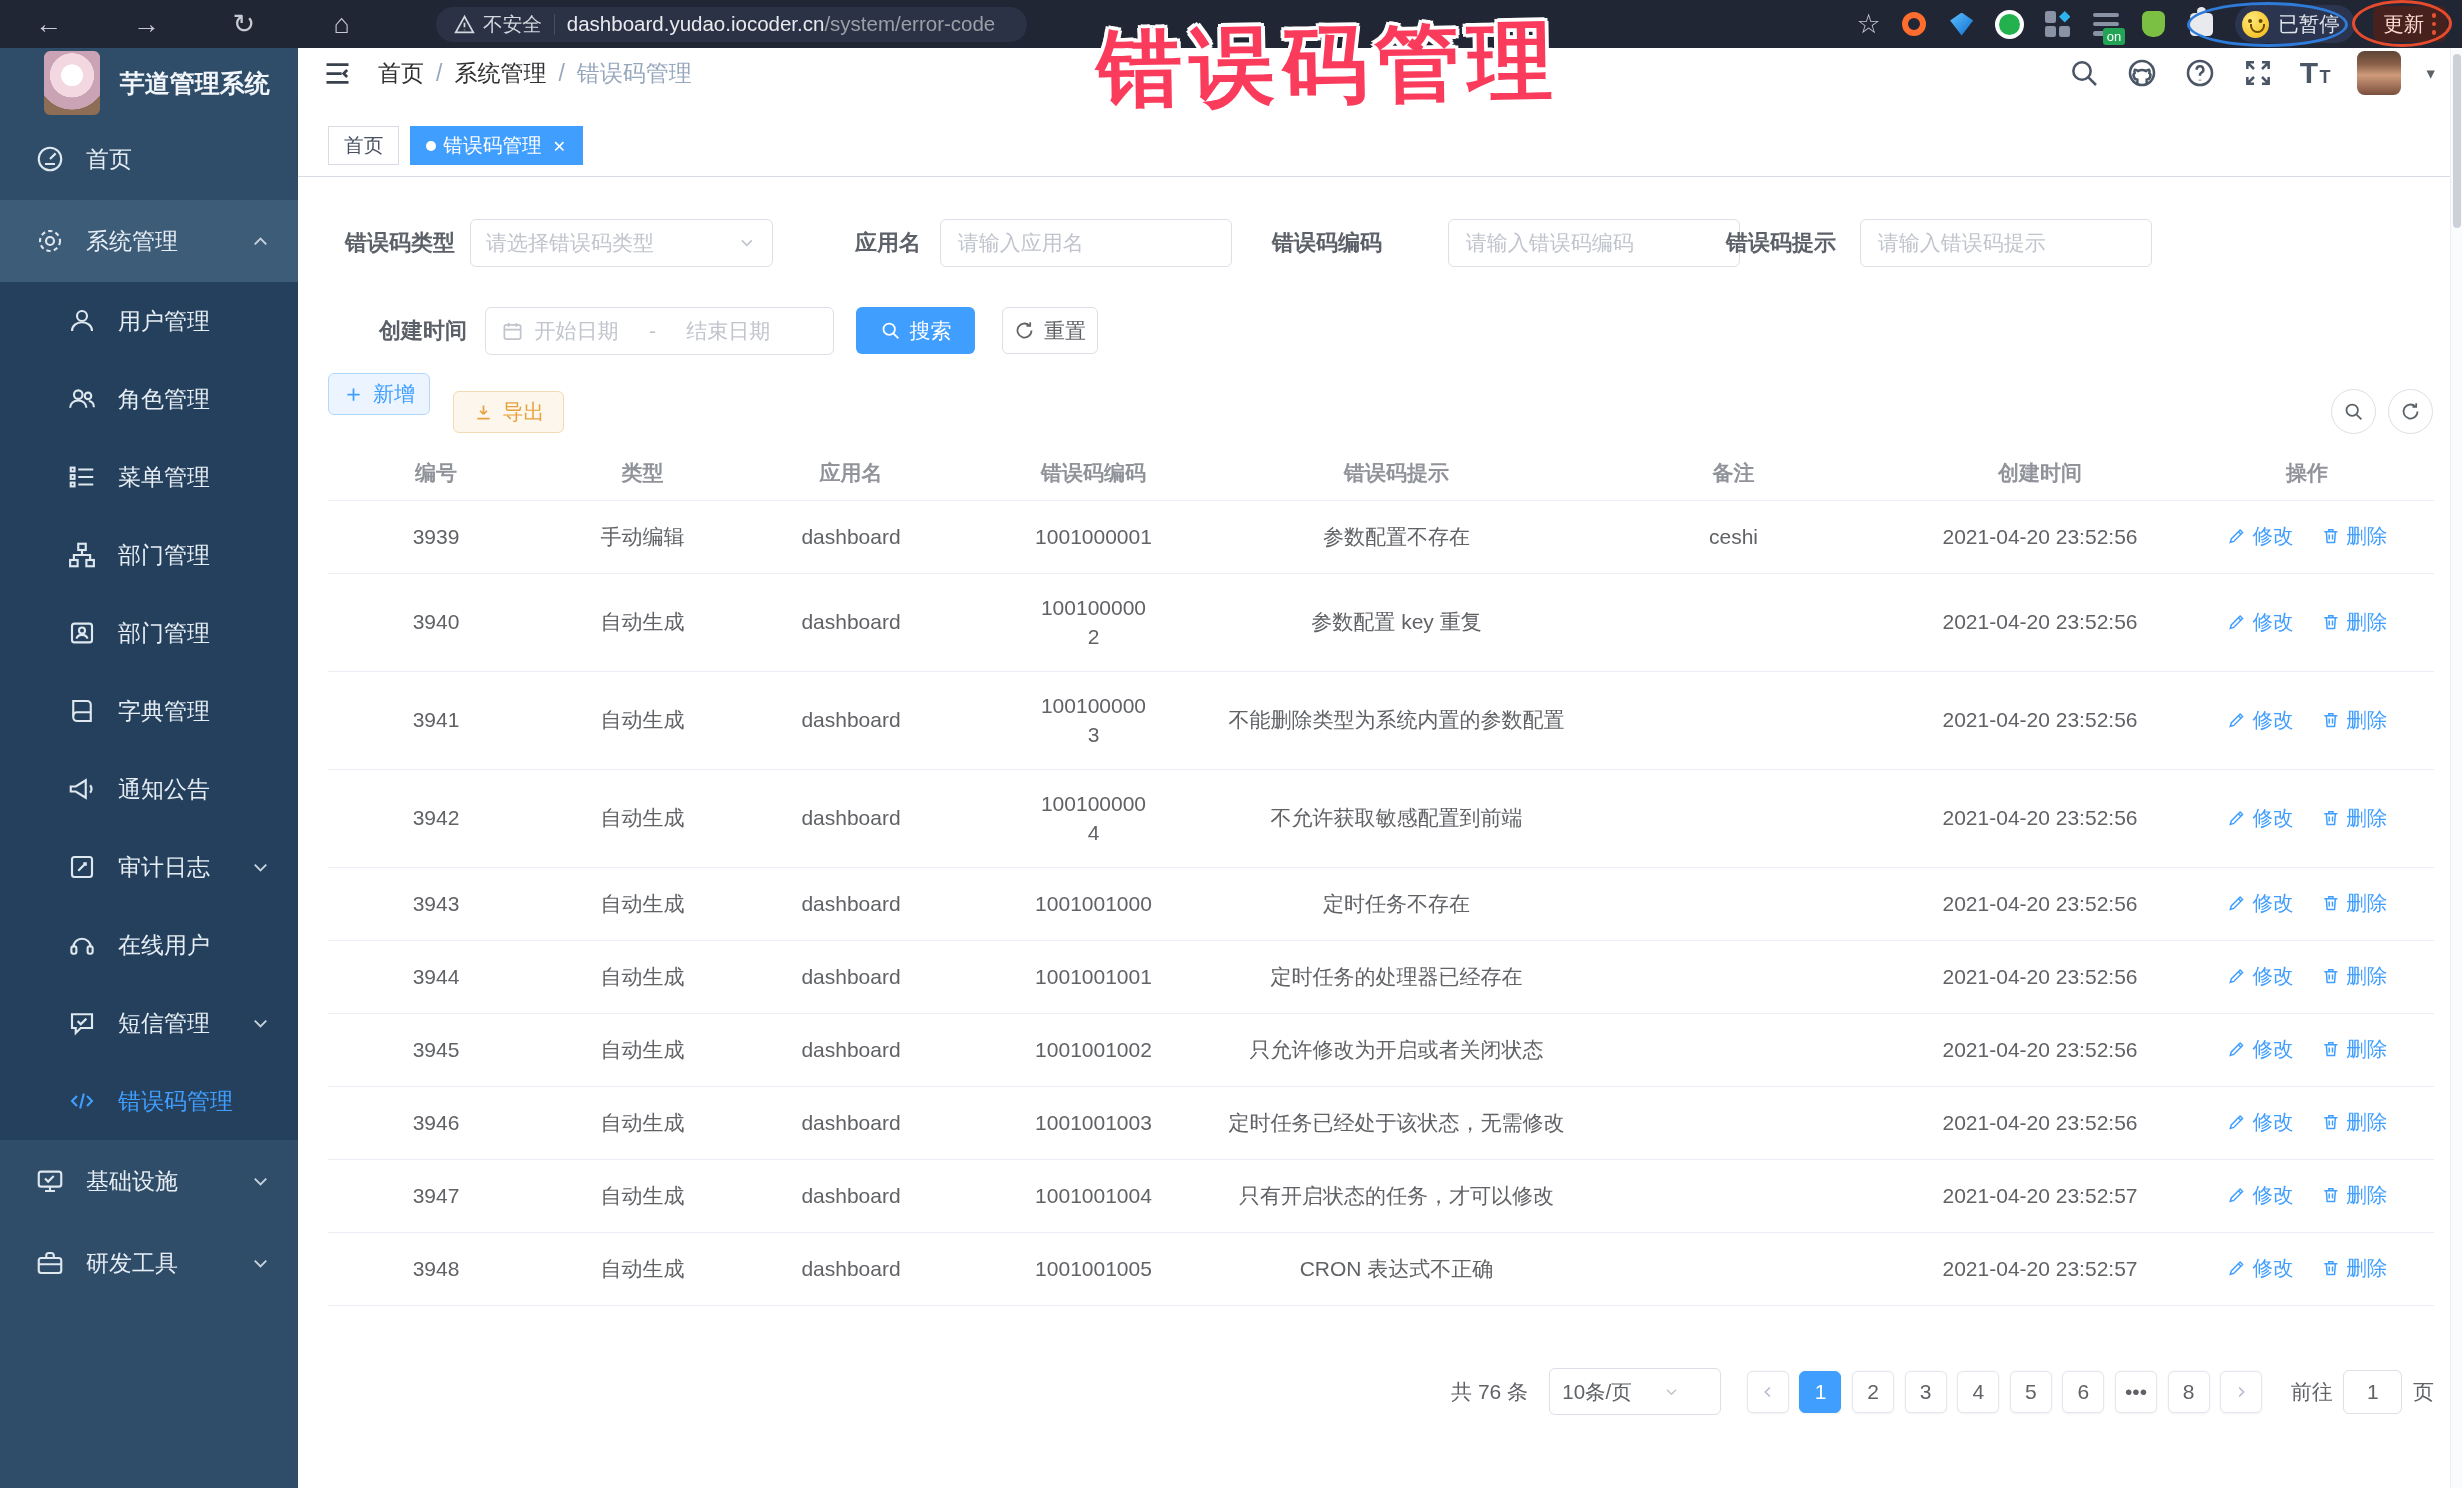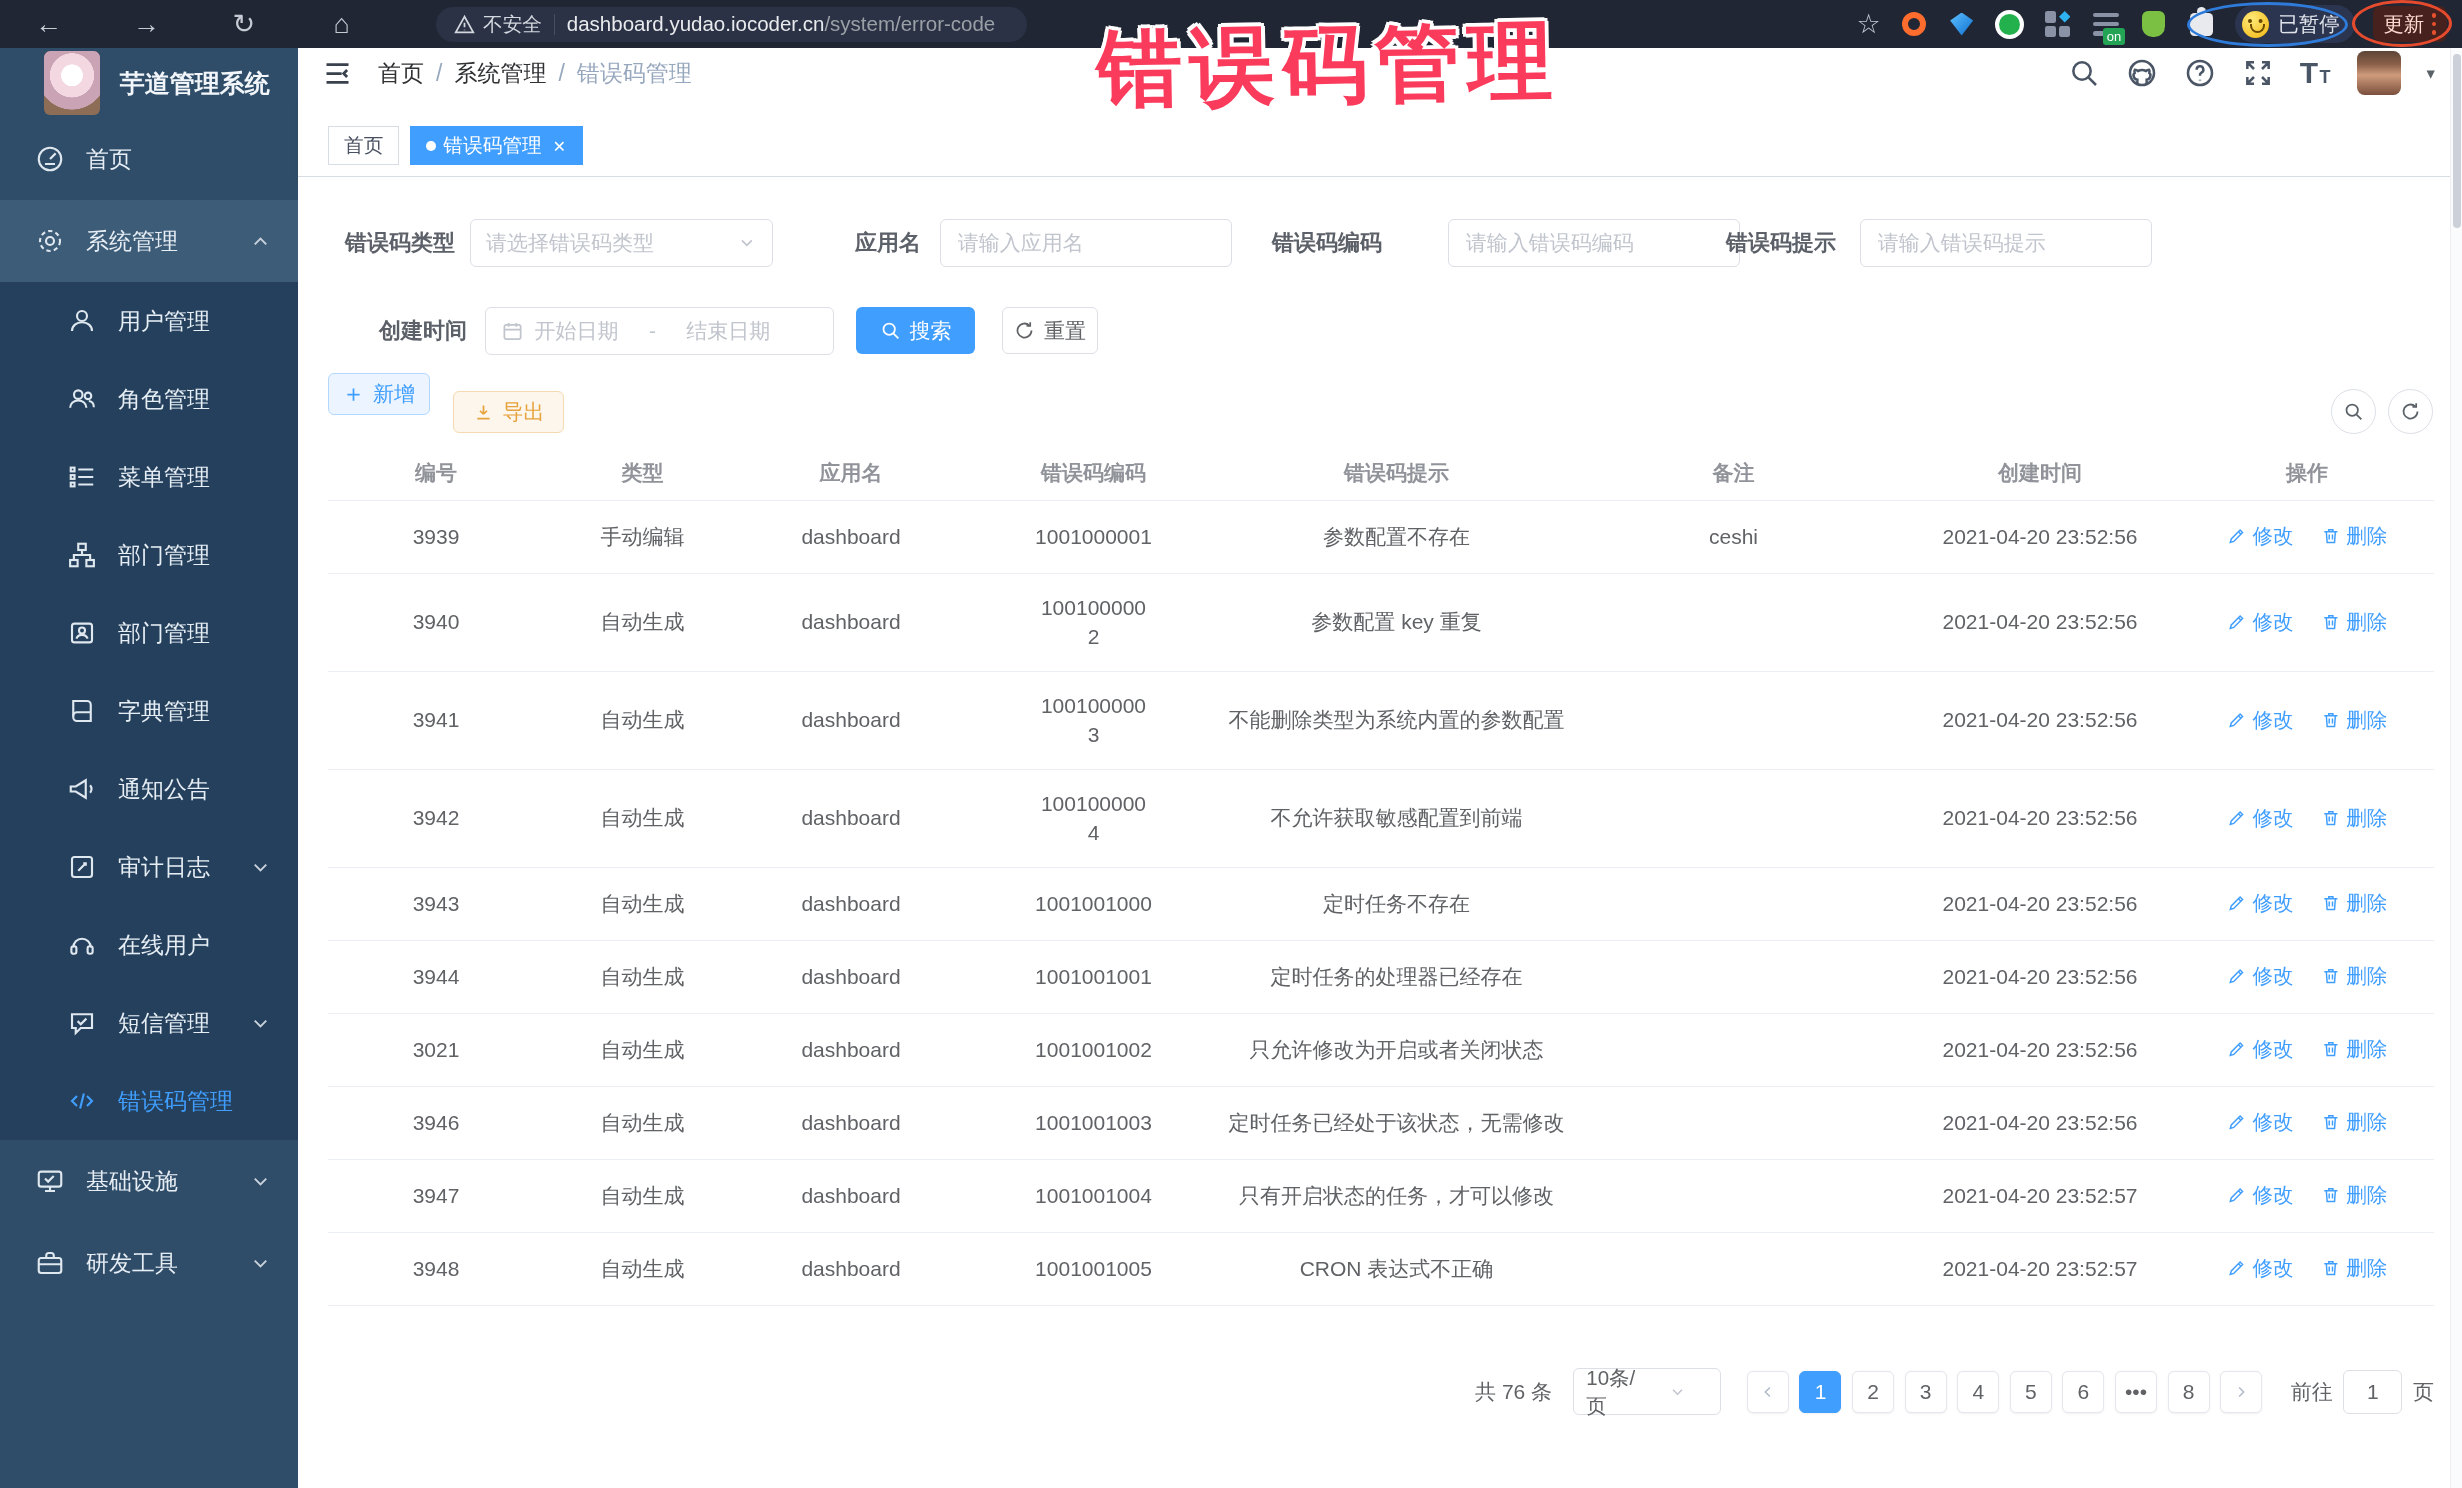--- a/index.html
+++ b/index.html
@@ -124,21 +124,21 @@
   .grid td { height:73px; font-size:21px; color:#606266; border-bottom:0.8px solid #ebeef5; text-align:center; vertical-align:middle; }
   .grid tr.tall td { height:98px; }
   .grid td.code { white-space:pre-line; line-height:29px; }
   .ops { white-space:nowrap; }
   .op { display:inline-flex; align-items:center; gap:6px; color:#409eff; cursor:pointer; margin:0 10.6px; font-size:20.5px; }
   .op .bic2 { width:19.7px; height:19.7px; }
 
   
   .pager { position:absolute; left:30px; top:1191px; width:2106px; display:flex; align-items:center; justify-content:flex-end; gap:10.6px; }
   .ptotal { font-size:21px; color:#606266; margin-right:10.6px; }
-  .psize { width:148px; height:47px; border:0.8px solid #dcdfe6; border-radius:6px; display:flex; align-items:center; padding:0 12px;
+  .psize { width:172px; height:47px; border:0.8px solid #dcdfe6; border-radius:6px; display:flex; align-items:center; padding:0 12px;
     font-size:20.5px; color:#606266; cursor:pointer; margin-right:15px; }
   .psize span { flex:1; } .psize .sc { width:18px; height:18px; color:#c0c4cc; }
   .pbtn { width:42px; height:42px; background:#fff; border:0.8px solid #e4e7ed; border-radius:6px; box-shadow:0 0.8px 2.3px rgba(0,0,0,.06);
     display:flex; align-items:center; justify-content:center; font-size:21px; color:#606266; cursor:pointer; }
   .pbtn.active { background:#409eff; border-color:#409eff; color:#fff; }
   .pbtn.nav { color:#b4bccc; }
   .pbtn .bic2 { width:18px; height:18px; }
   .goto { display:flex; align-items:center; gap:10.6px; margin-left:18px; font-size:21px; color:#606266; }
   .goto input { width:59px; height:44px; border:0.8px solid #dcdfe6; border-radius:6px; text-align:center; font-size:21px; color:#606266; outline:none; }
 
@@ -726,21 +726,21 @@
         <span class="bic2">
                       <svg class="ic" viewBox="0 0 24 24" fill="none" stroke="currentColor" stroke-width="1.8">
                         <path d="M4 7h16M9.5 7V4.5h5V7M6.5 7l1 13h9l1-13M10 10.5v6M14 10.5v6"></path>
                       </svg>
                     </span>
         <span>删除</span>
       </span>
     </td>
   </tr>
               <tr>
-    <td>3021</td>
+    <td>3945</td>
     <td>自动生成</td>
     <td>dashboard</td>
     <td class="code">1001001002</td>
     <td>只允许修改为开启或者关闭状态</td>
     <td></td>
     <td>2021-04-20 23:52:56</td>
     <td class="ops">
       <span class="op">
         <span class="bic2">
                       <svg class="ic" viewBox="0 0 24 24" fill="none" stroke="currentColor" stroke-width="1.8">

